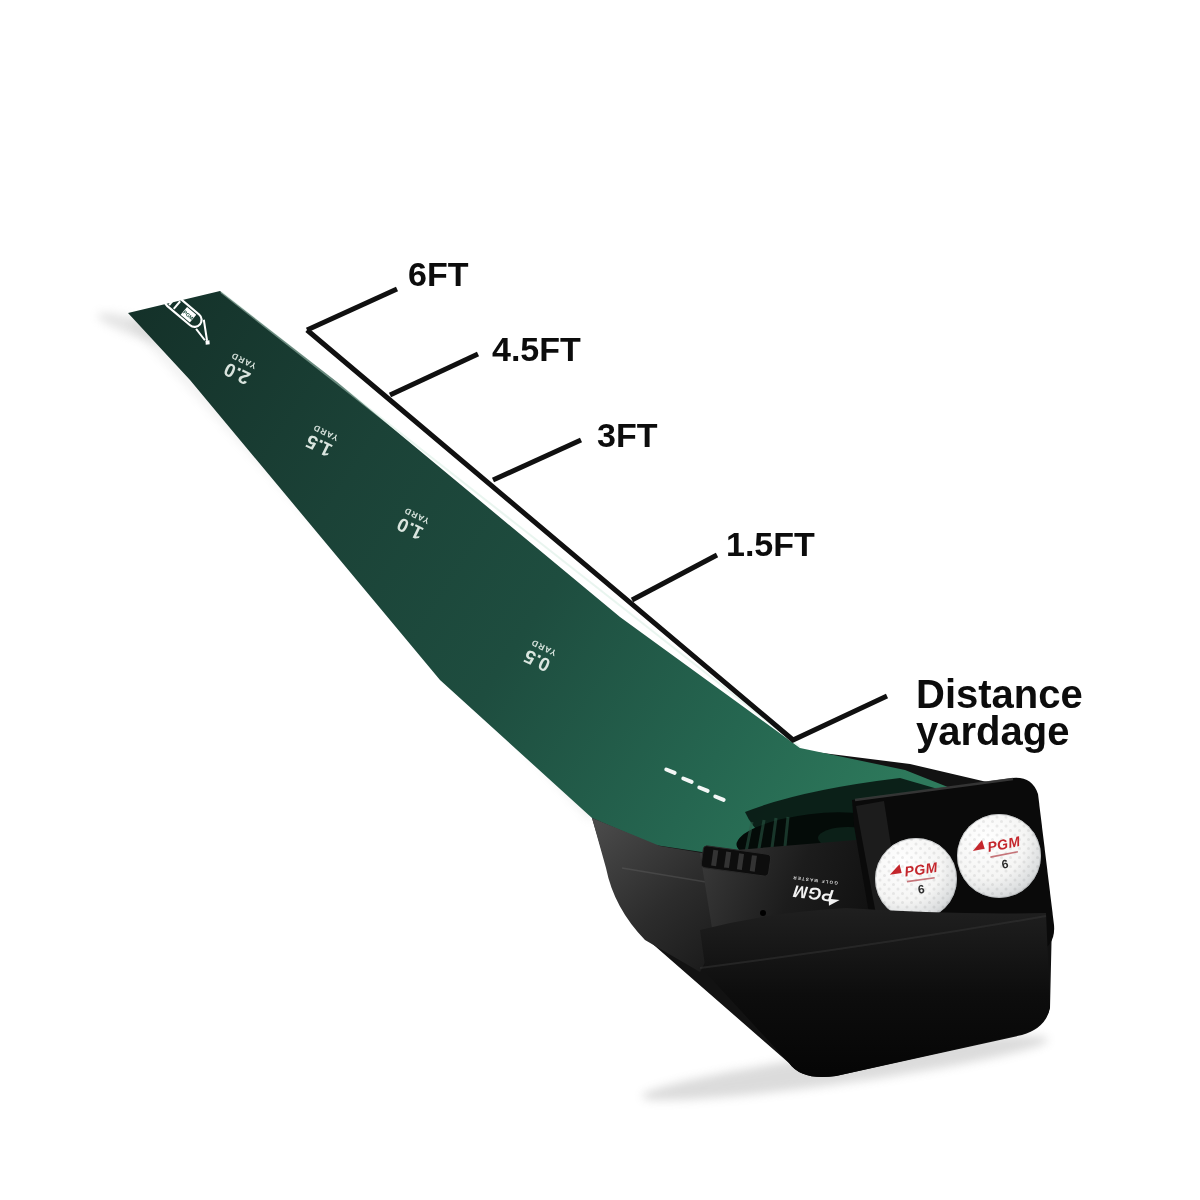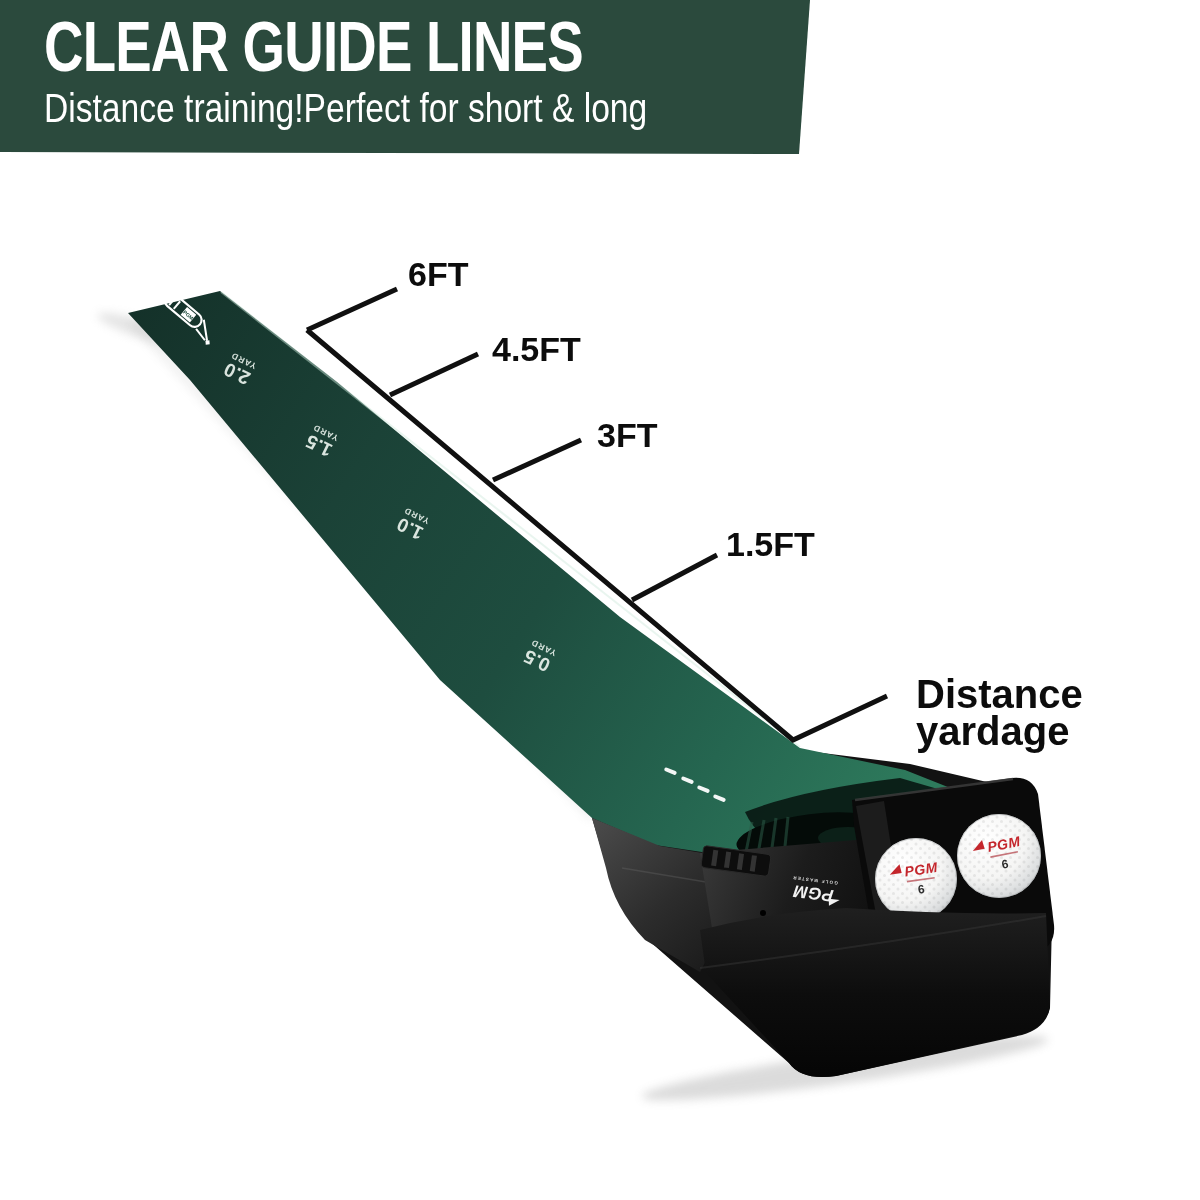--- a/index.html
+++ b/index.html
@@ -194,18 +194,14 @@
     <g>
       <text class="ft-label" x="408" y="286">6FT</text>
       <text class="ft-label" x="492" y="361">4.5FT</text>
       <text class="ft-label" x="597" y="447">3FT</text>
       <text class="ft-label" x="726" y="556">1.5FT</text>
       <text class="end-label" x="916" y="708">Distance</text>
       <text class="end-label" x="916" y="745">yardage</text>
     </g>
   </svg>
 
-  <div class="banner" style="background: rgb(43, 74, 61); color: rgb(255, 255, 255);">
-    <h1 class="banner-title">CLEAR GUIDE LINES</h1>
-    <p class="banner-sub">Distance training!Perfect for short &amp; long</p>
-  </div>
 
 </div>
 
 </body></html>

